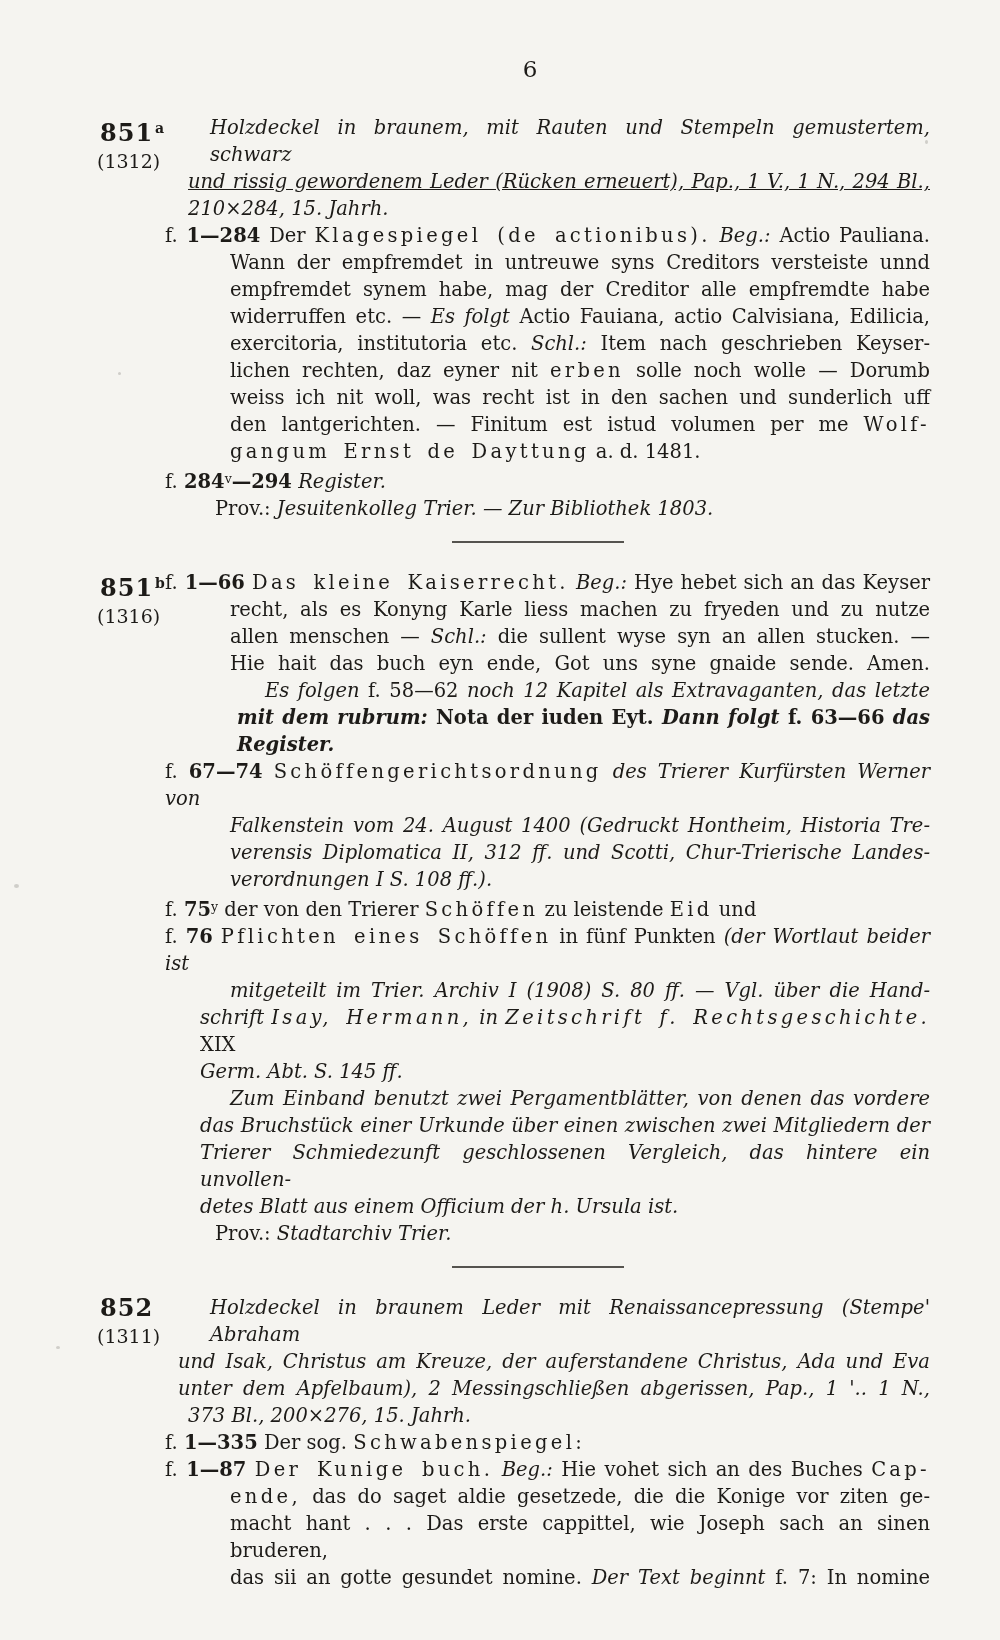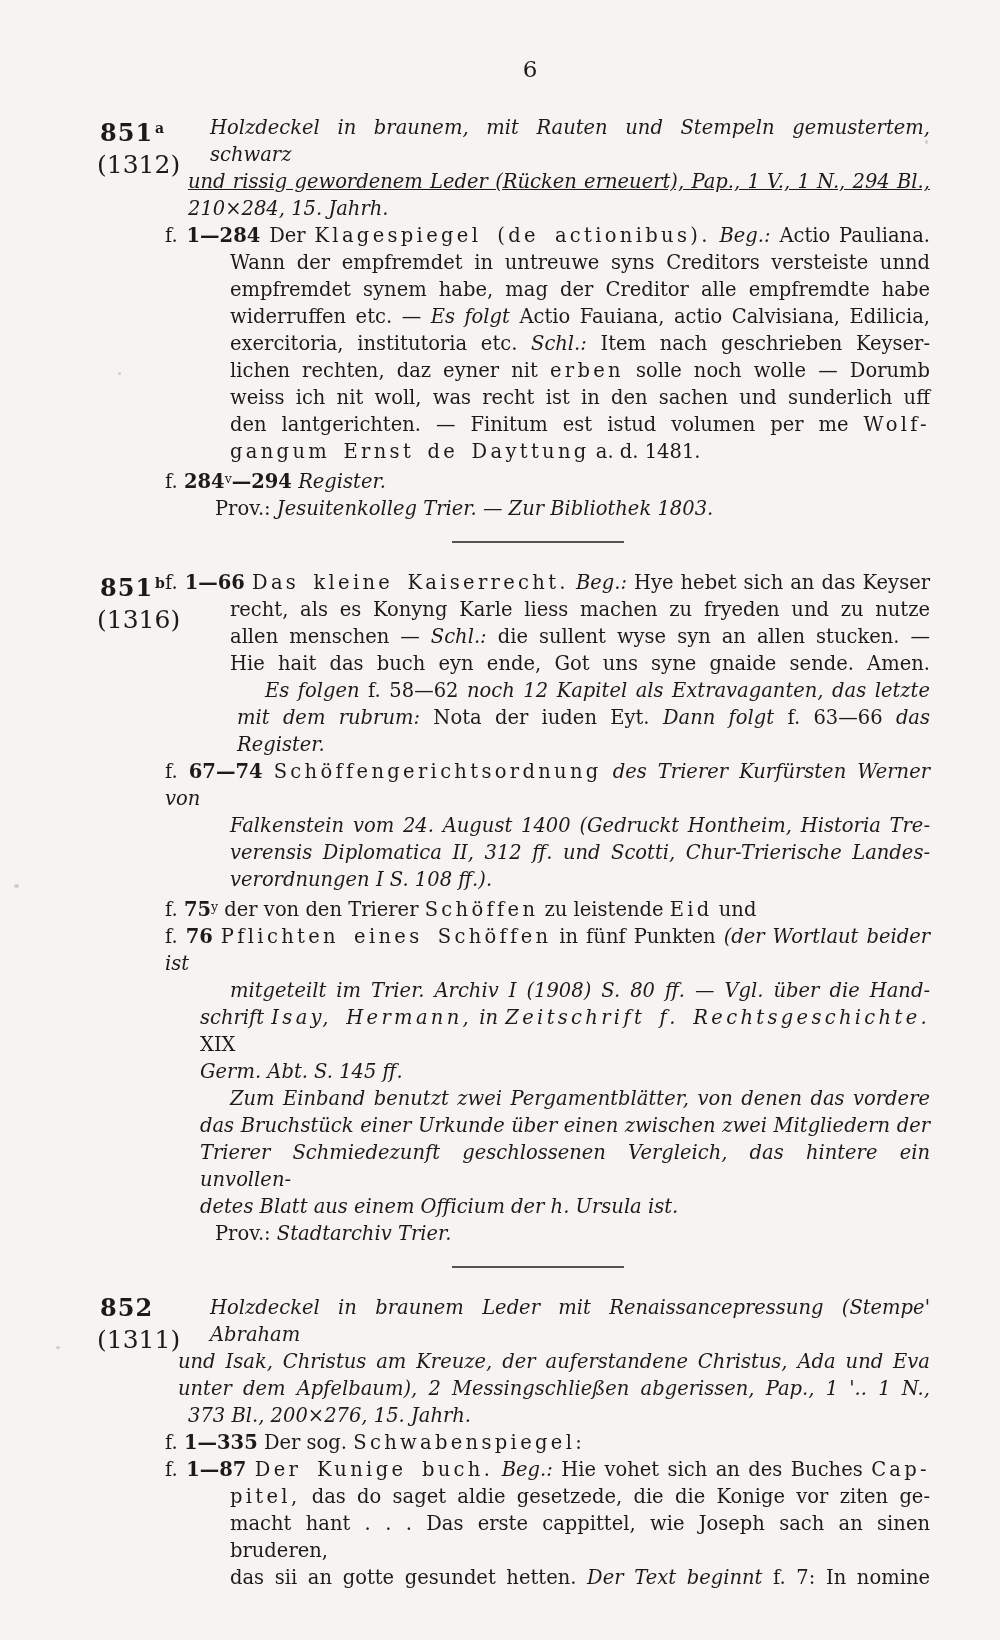--- a/index.html
+++ b/index.html
@@ -12,38 +12,38 @@
   }
   .pageno {
     position: absolute; top: 56px; left: 495px; width: 70px;
     text-align: center; font-size: 23px;
   }
   #entries { position: absolute; top: 114px; left: 0; width: 1000px; }
   .entry { position: relative; padding-left: 165px; width: 765px; }
   .label { position: absolute; left: 100px; top: 1px; width: 72px; }
   .num { font-weight: bold; font-size: 24px; line-height: 26px; letter-spacing: 1px; }
   .nsup { font-weight: bold; font-size: 14px; vertical-align: 8px; margin-left: 2px; }
-  .shelf { font-size: 25px; margin-top: 4px; margin-left: -3px; white-space: nowrap; }
+  .shelf { font-size: 19px; margin-top: 4px; margin-left: -3px; white-space: nowrap; }
   .body { width: 765px; }
   .ln { font-size: 19.5px; line-height: 27px; min-height: 27px; text-align: justify; text-justify: inter-word; }
   .j  { text-align-last: justify; }
   .it { font-style: italic; }
   .bd { font-weight: bold; }
   .sp { letter-spacing: 0.17em; word-spacing: 0.2em; }
   .sup { font-size: 12.5px; vertical-align: 5px; letter-spacing: 0; }
   .f     { padding-left: 0; }
   .cont  { padding-left: 65px; }
   .cont2 { padding-left: 35px; }
   .desc1 { padding-left: 45px; }
   .desca { padding-left: 23px; text-decoration: underline; }
   .descb { padding-left: 13px; }
   .dim   { padding-left: 23px; }
   .prov  { padding-left: 50px; }
   .note1 { padding-left: 100px; }
-  .note2 { padding-left: 72px; }
+  .note2 { padding-left: 72px; font-weight: bold; }
   .divider {
     width: 172px; height: 2px; background: #55534f;
     margin: 19px 0 26px 452px;
   }
   .speck { position: absolute; background: #8a8781; border-radius: 50%; opacity: .35; }
   .s1 { left: 14px; top: 884px;  width: 5px; height: 4px; }
   .s2 { left: 118px; top: 372px; width: 3px; height: 3px; }
   .s3 { left: 56px;  top: 1346px; width: 4px; height: 3px; }
   .s4 { left: 925px; top: 140px; width: 3px; height: 4px; }
 </style>
@@ -110,23 +110,23 @@
         <div class="num"><span>852</span></div>
         <div class="shelf">(1311)</div>
       </div>
       <div class="body">
         <div class="ln desc1 j"><span class="it">Holzdeckel in braunem Leder mit Renaissancepressung (Stempe'  Abraham</span></div>
         <div class="ln descb j"><span class="it">und Isak, Christus am Kreuze, der auferstandene Christus, Ada  und Eva</span></div>
         <div class="ln descb j"><span class="it">unter dem Apfelbaum), 2 Messingschließen abgerissen, Pap., 1  '.. 1 N.,</span></div>
         <div class="ln dim"><span class="it">373 Bl., 200×276, 15. Jahrh.</span></div>
         <div class="ln f"><span>f. </span><span class="bd">1—335</span><span> Der sog. </span><span class="sp">Schwabenspiegel:</span></div>
         <div class="ln f j"><span>f. </span><span class="bd">1—87</span><span> </span><span class="sp">Der Kunige buch.</span><span> </span><span class="it">Beg.:</span><span> Hie vohet sich an des Buches </span><span class="sp">Cap-</span></div>
-        <div class="ln cont j"><span class="sp">pitel,</span><span> das do saget aldie gesetzede, die die Konige vor ziten ge-</span></div>
+        <div class="ln cont j"><span class="sp">ende,</span><span> das do saget aldie gesetzede, die die Konige vor ziten ge-</span></div>
         <div class="ln cont j"><span>macht hant . . . Das erste cappittel, wie Joseph sach an sinen bruderen,</span></div>
-        <div class="ln cont j"><span>das sii an gotte gesundet hetten. </span><span class="it">Der Text beginnt</span><span> f. 7: In nomine</span></div>
+        <div class="ln cont j"><span>das sii an gotte gesundet nomine. </span><span class="it">Der Text beginnt</span><span> f. 7: In nomine</span></div>
       </div>
     </section>
   </div>
 
 <div class="speck s1"></div>
 <div class="speck s2"></div>
 <div class="speck s3"></div>
 <div class="speck s4"></div>
 
 </body></html>

